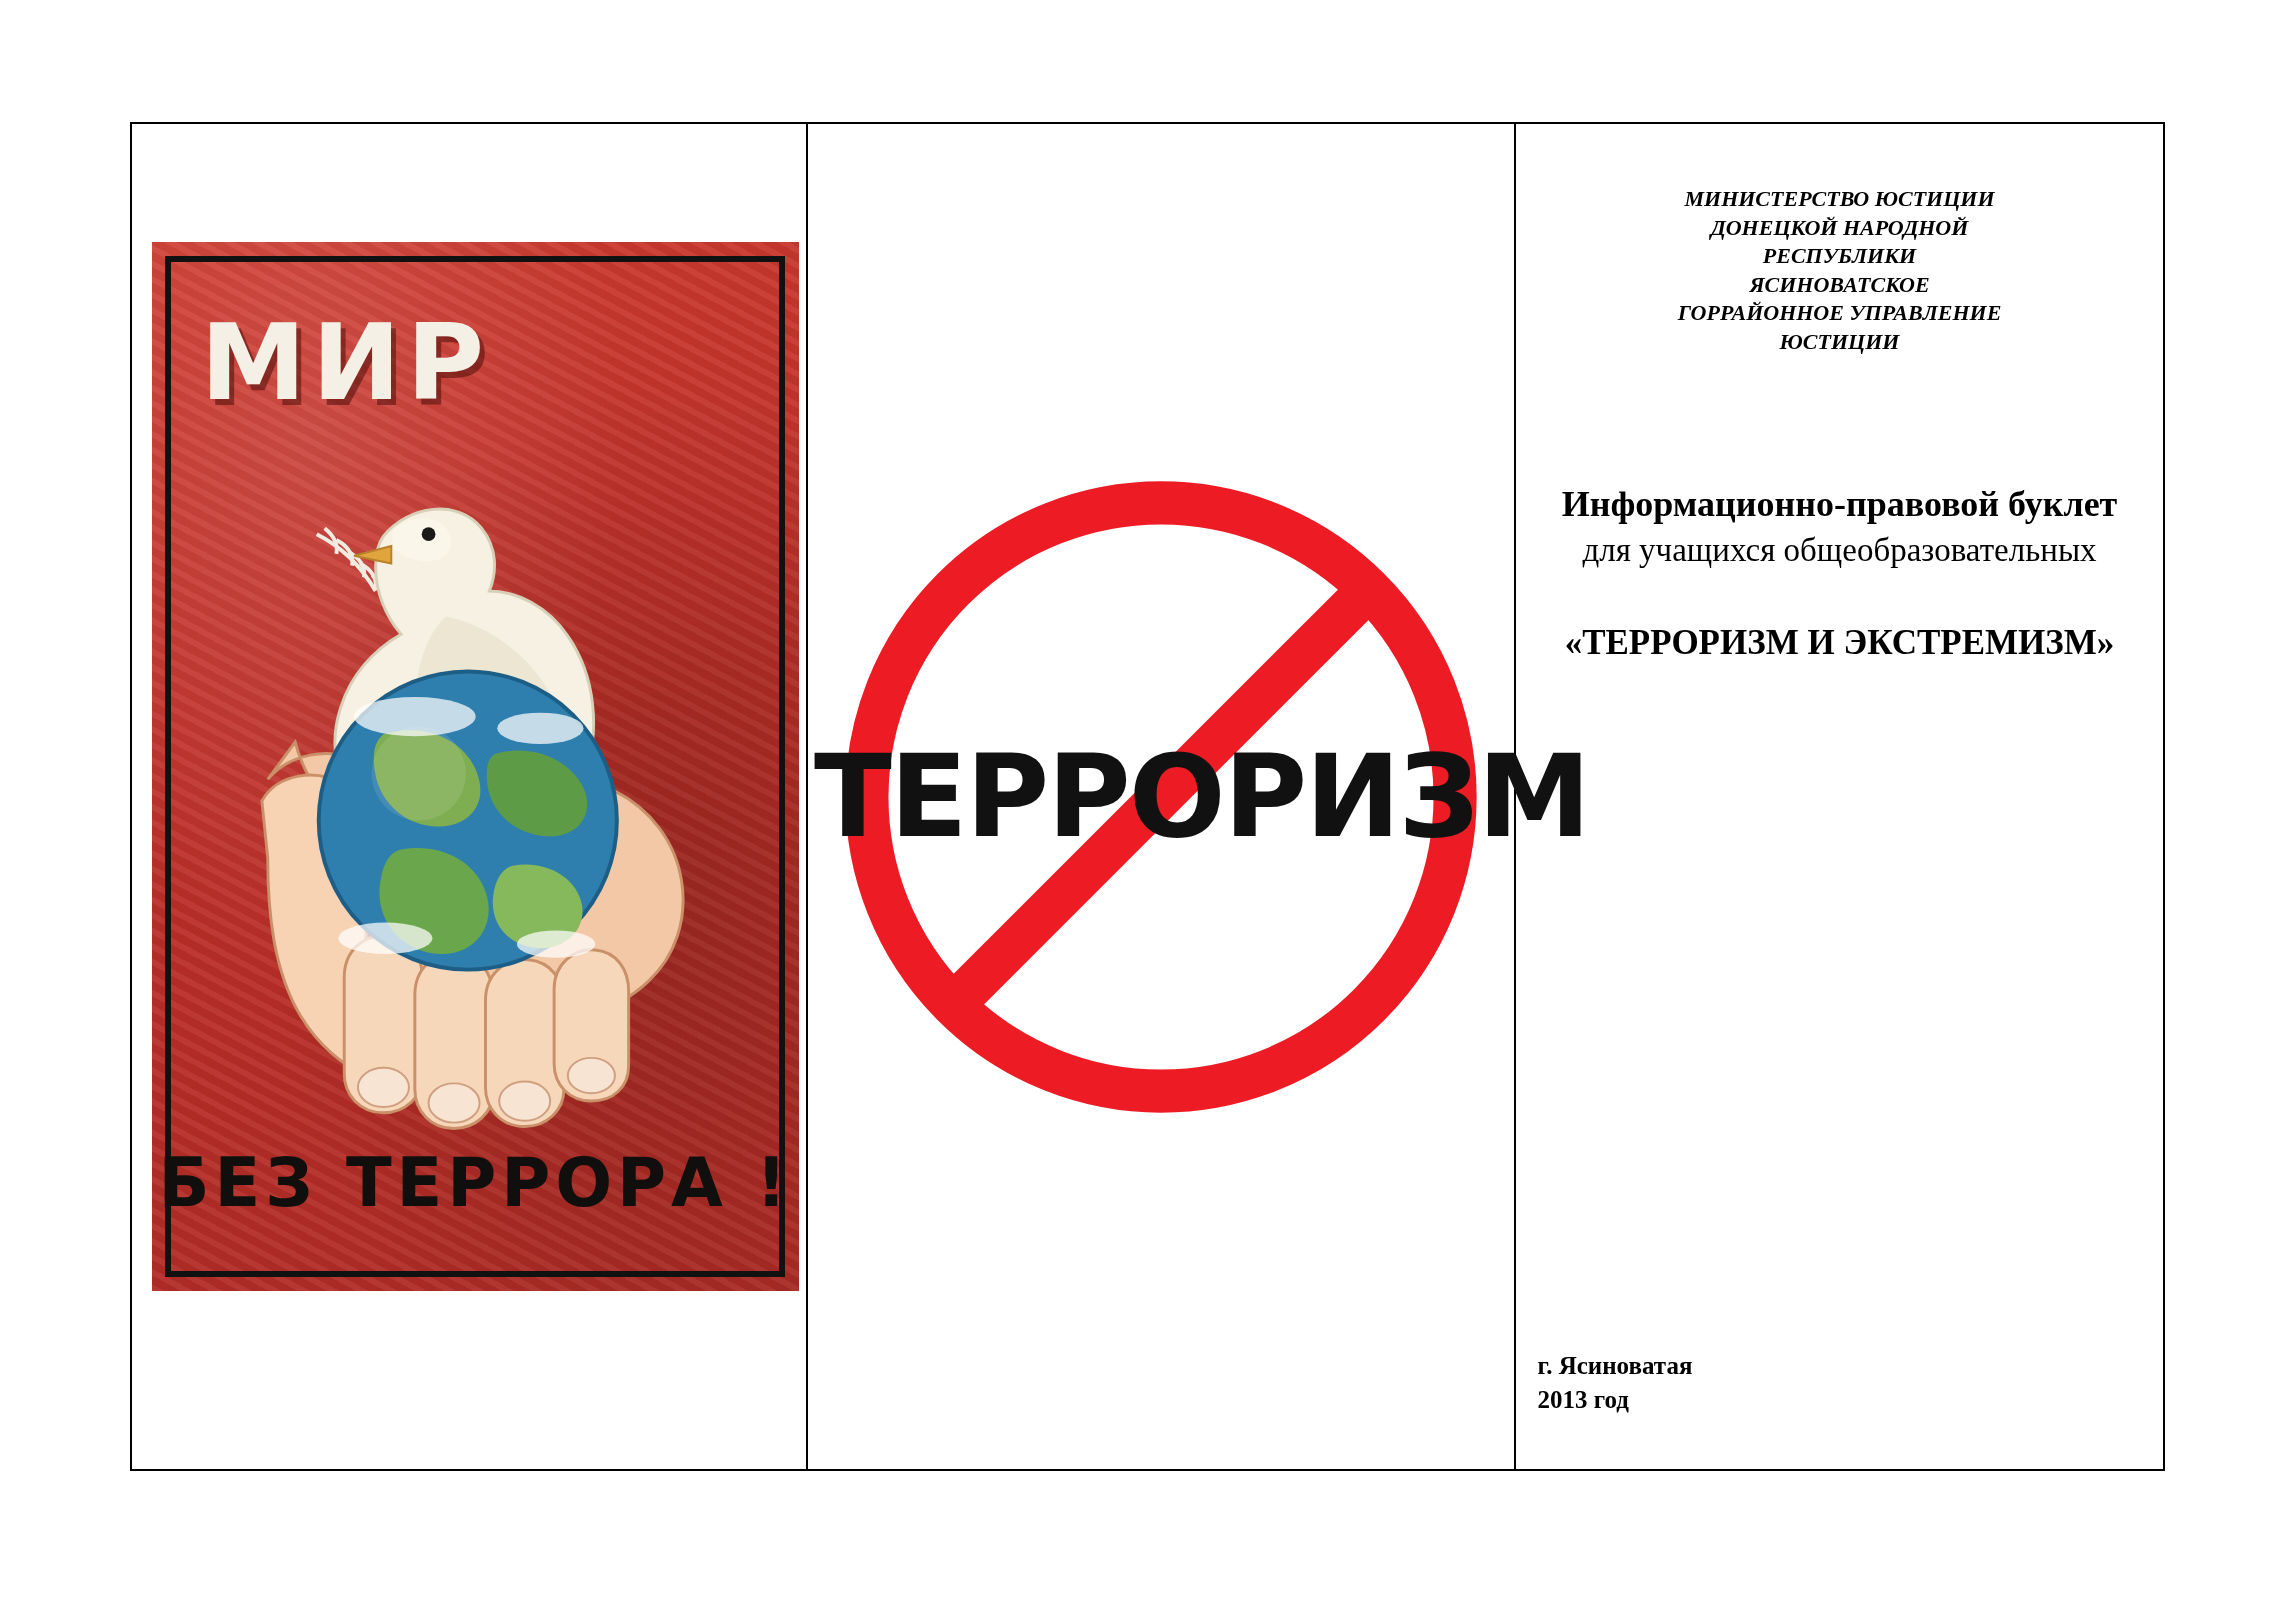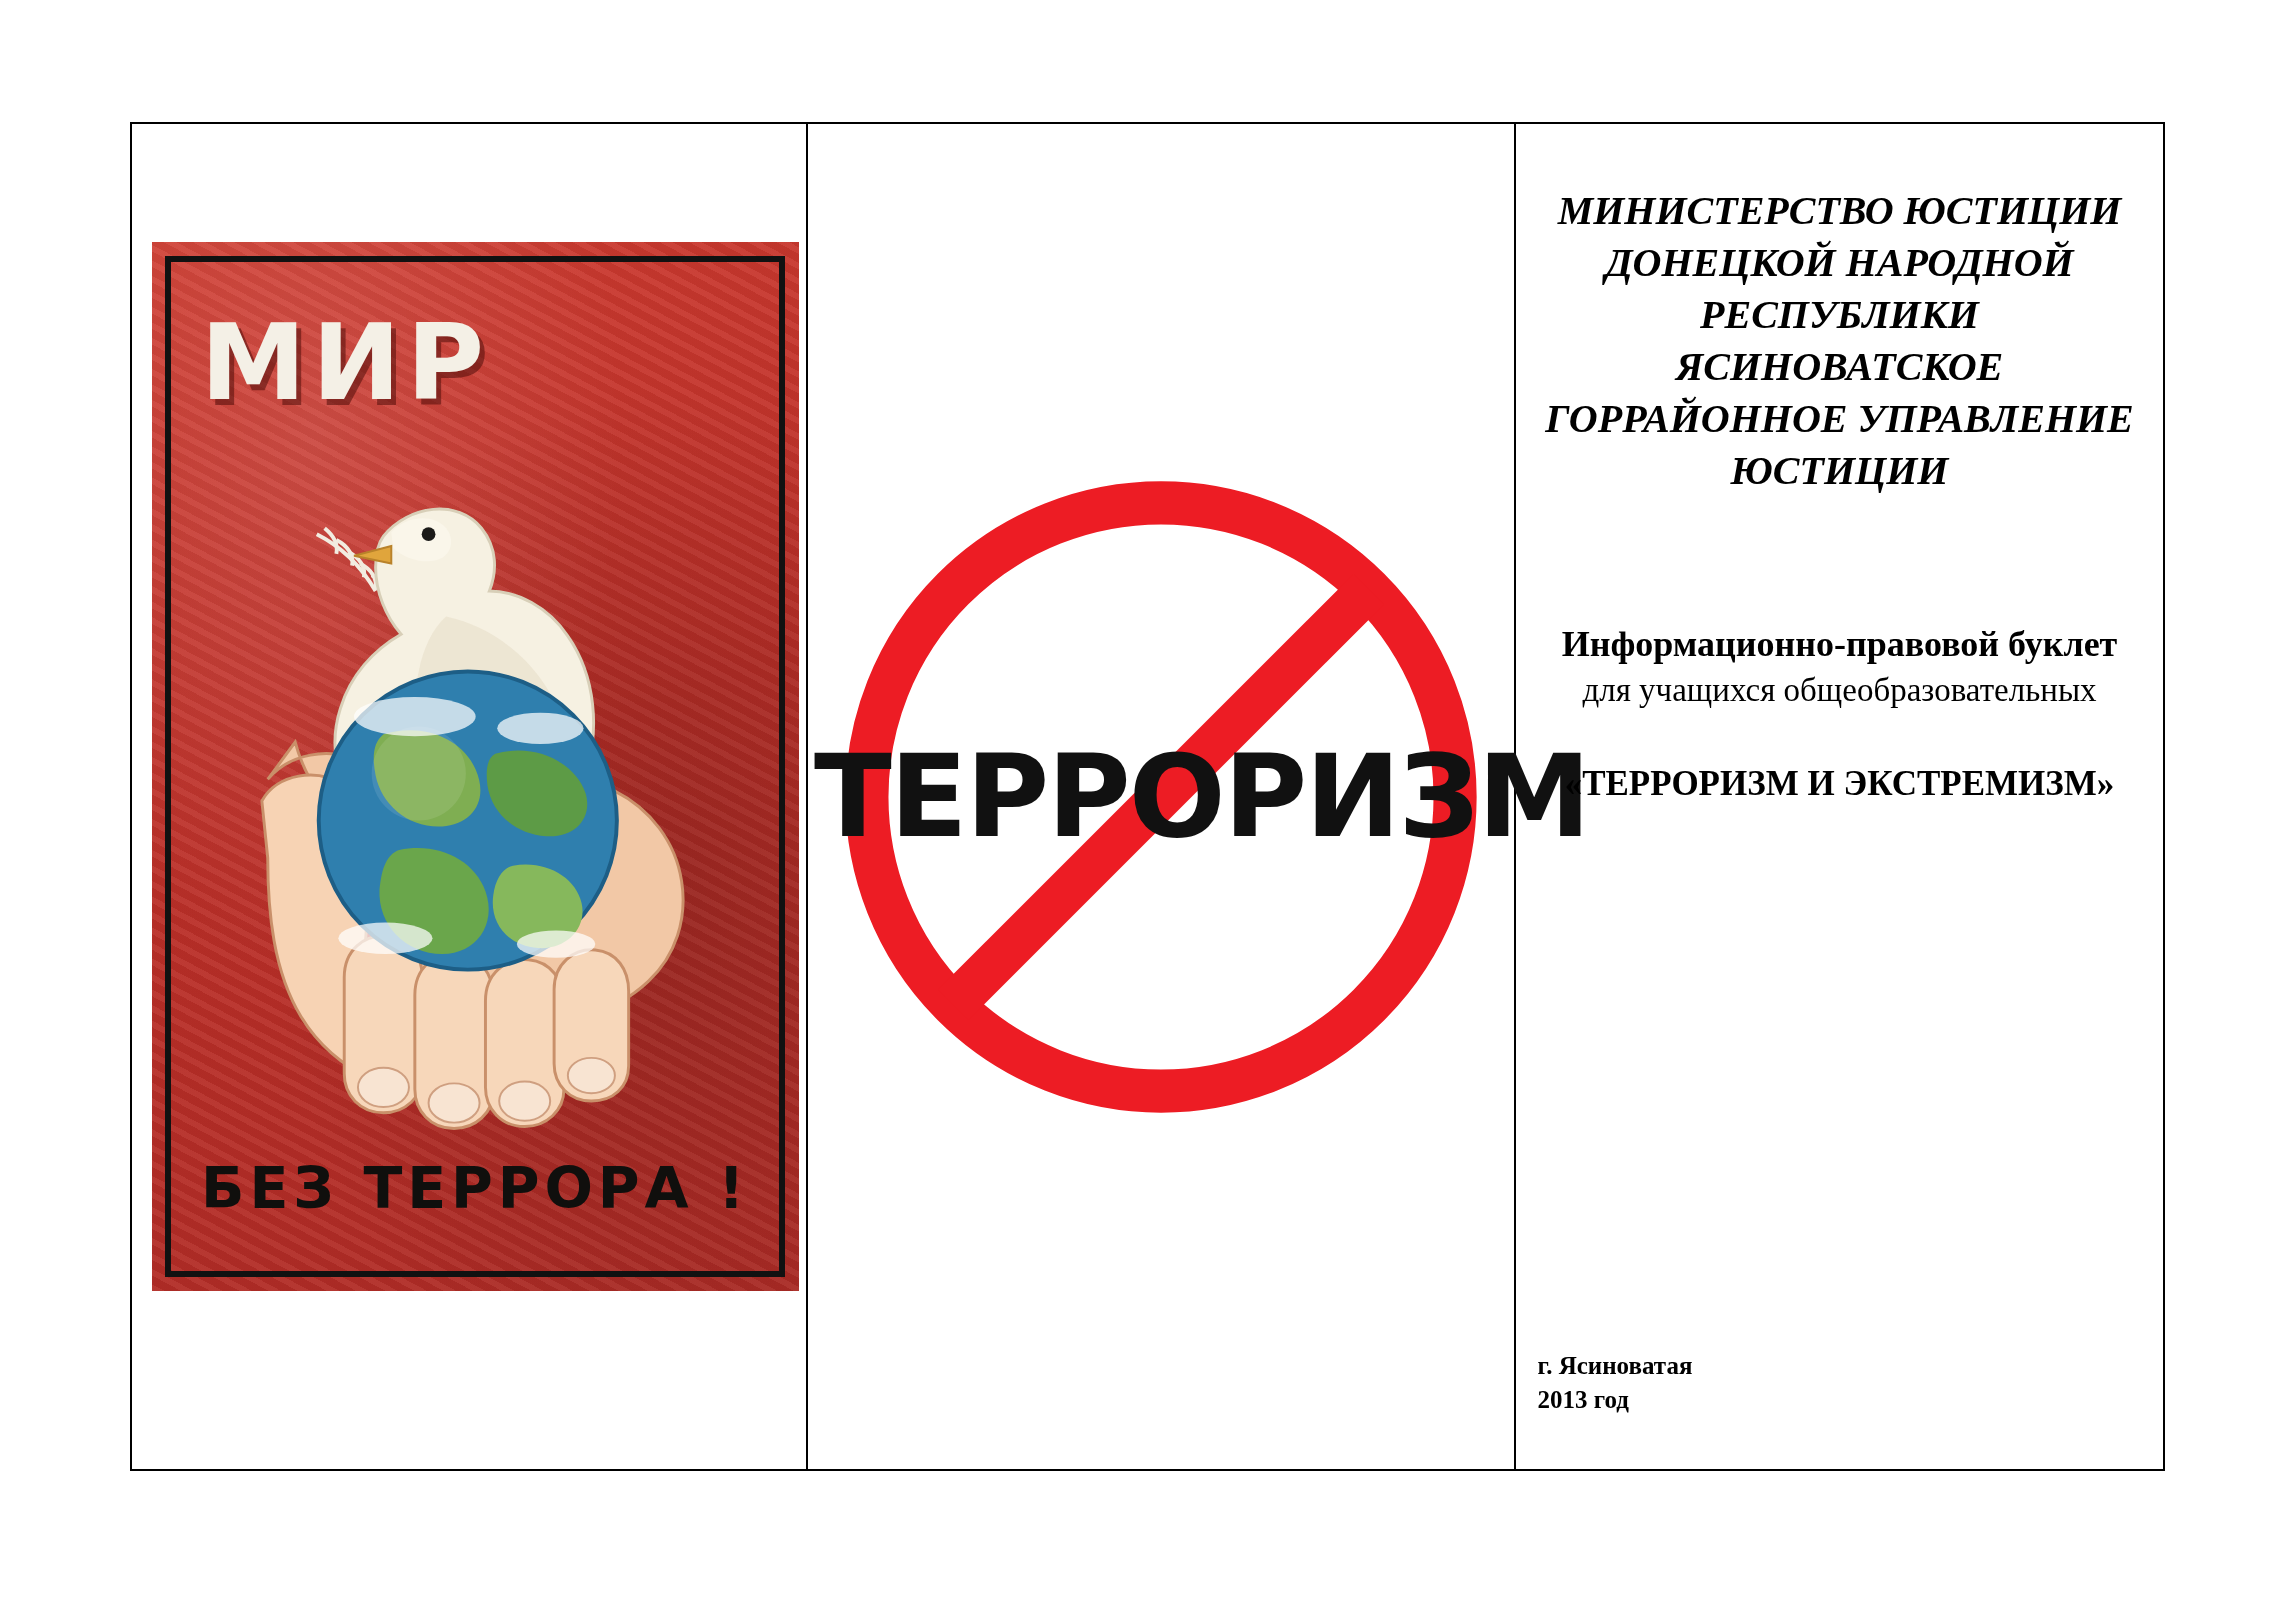--- a/index.html
+++ b/index.html
@@ -90,21 +90,21 @@
   }
   .poster-bottom {
     position: absolute;
     left: 0;
     right: 0;
     bottom: 74px;
     text-align: center;
     color: #100f0d;
     font-family: "DejaVu Sans", sans-serif;
     font-weight: bold;
-    font-size: 57px;
+    font-size: 67px;
     letter-spacing: 4.9px;
     line-height: 1;
   }
   .poster-art {
     position: absolute;
     left: 0;
     right: 0;
     top: 147px;
     height: 765px;
   }
@@ -141,21 +141,21 @@
     right: 21.6px;
     top: 61px;
     bottom: 39px;
     display: flex;
     flex-direction: column;
   }
   .ministry {
     text-align: center;
     font-style: italic;
     font-weight: bold;
-    font-size: 40px;
+    font-size: 22px;
     line-height: 1.30;
     color: #000000;
   }
   .ministry div { white-space: nowrap; }
   .booklet-block {
     margin-top: 125px;
     text-align: center;
     color: #000000;
   }
   .booklet-title {

